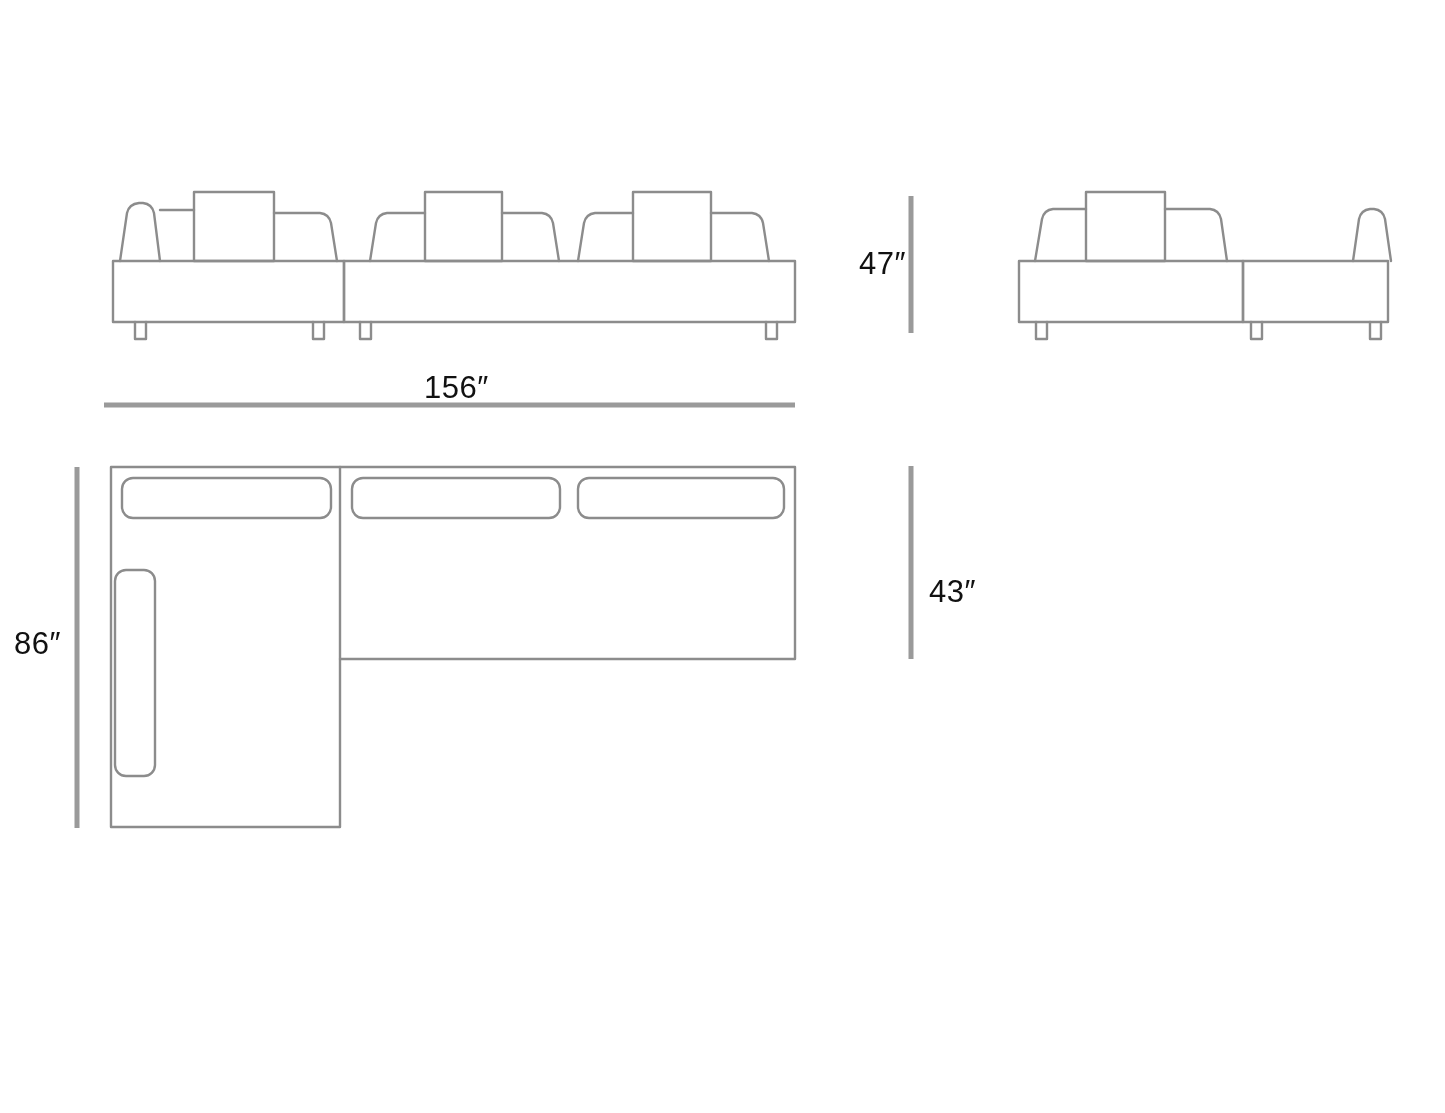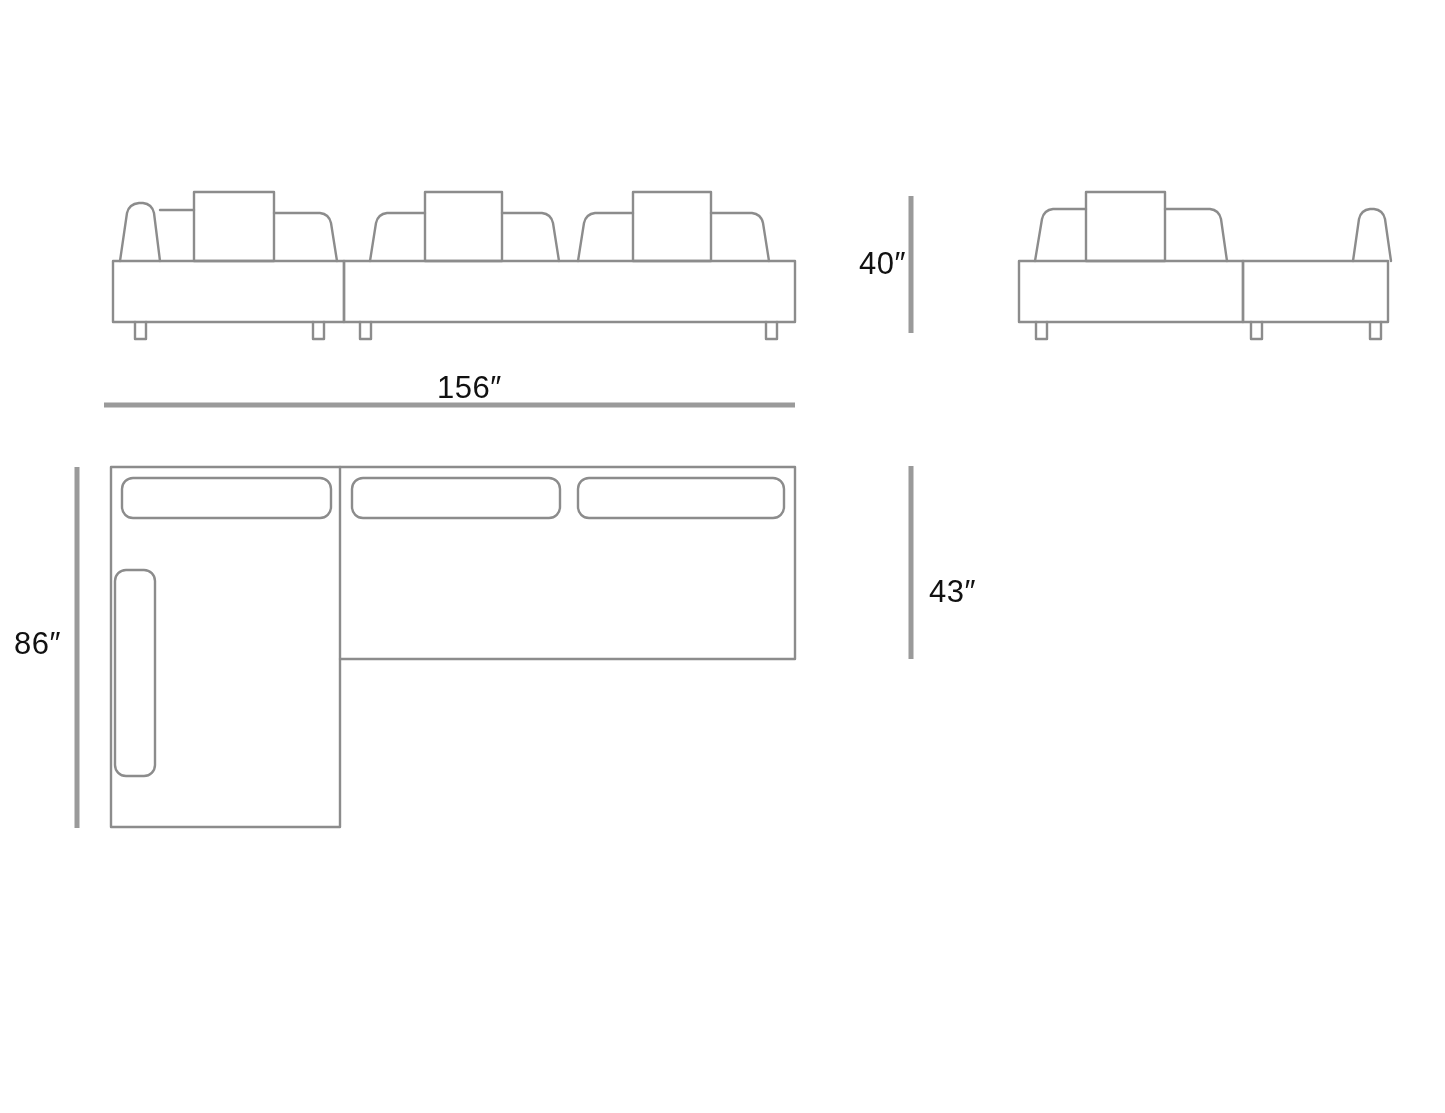--- a/index.html
+++ b/index.html
@@ -30,21 +30,21 @@
     display: block;
   }
   .dim-label {
     position: absolute;
     font-family: "Liberation Sans", sans-serif;
     font-size: 31px;
     color: #111111;
     white-space: nowrap;
     letter-spacing: 0.5px;
   }
-  #label-width   { left: 424px; top: 370px; margin-left: 13px; }
+  #label-width   { left: 424px; top: 370px; }
   #label-height  { left: 859px; top: 246px; }
   #label-depth   { left: 14px;  top: 626px; }
   #label-seat    { left: 929px; top: 574px; }
 </style>
 </head>
 <body>
 
 <div id="spec-sheet">
 
   <svg class="drawing" viewBox="0 0 1445 1113" xmlns="http://www.w3.org/2000/svg">
@@ -118,17 +118,17 @@
         <line x1="104" y1="405" x2="795" y2="405"></line>
         <line x1="911" y1="196" x2="911" y2="333"></line>
         <line x1="77" y1="467" x2="77" y2="828"></line>
         <line x1="911" y1="466" x2="911" y2="659"></line>
       </g>
 
     </g>
   </svg>
 
   <div class="dim-label" id="label-width">156″</div>
-  <div class="dim-label" id="label-height">40″</div>
+  <div class="dim-label" id="label-height">47″</div>
   <div class="dim-label" id="label-depth">86″</div>
   <div class="dim-label" id="label-seat">43″</div>
 
 </div>
 
 </body></html>

